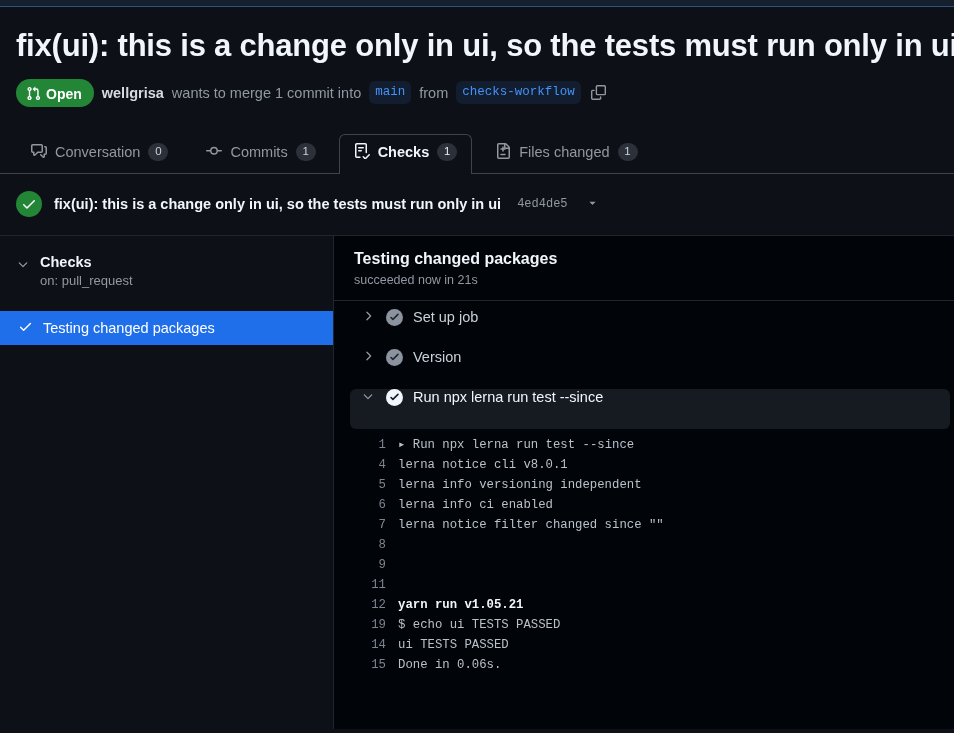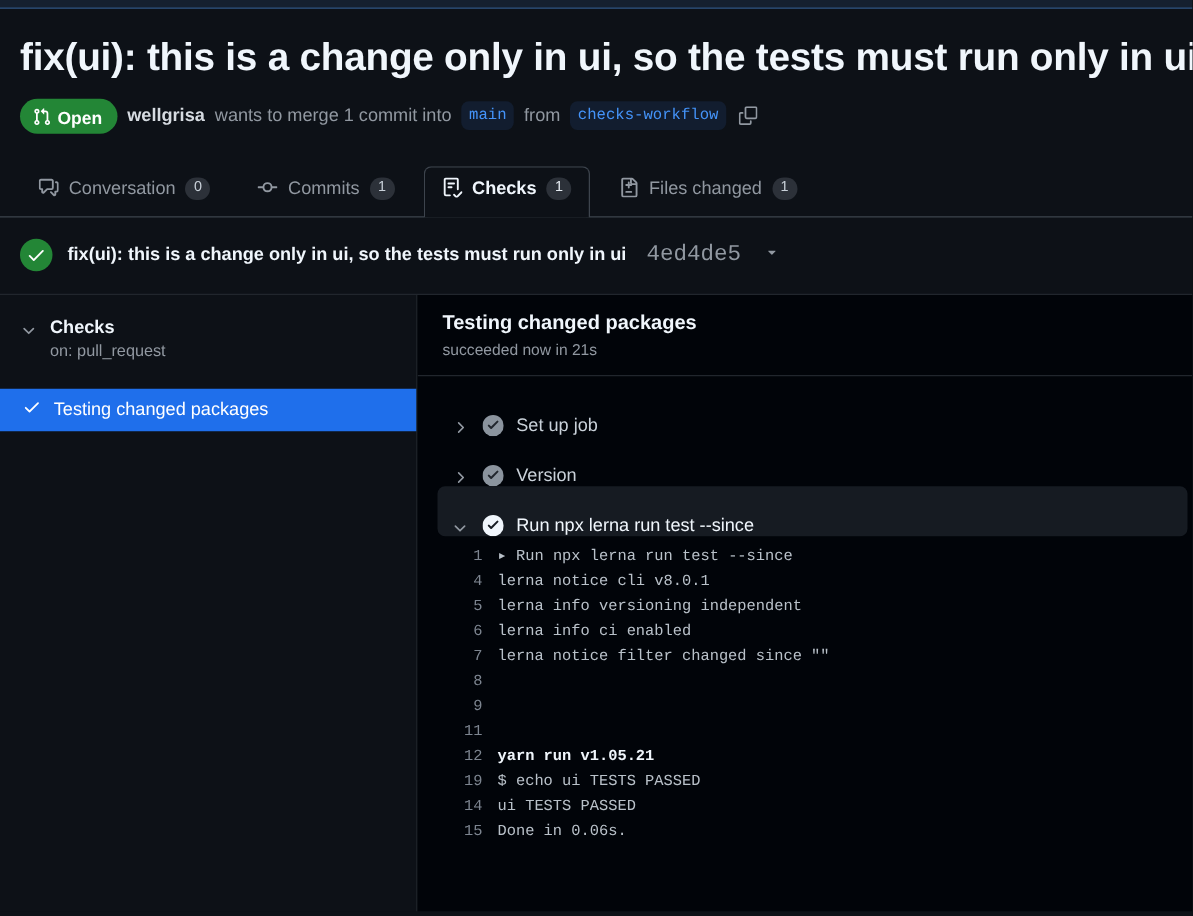--- a/index.html
+++ b/index.html
@@ -140,21 +140,21 @@
   .status-circle {
     width: 26px; height: 26px;
     border-radius: 50%;
     background: #238636;
     display: flex; align-items: center; justify-content: center;
     flex: none;
   }
   .commit-msg { font-size: 14.5px; font-weight: 600; color: #f0f6fc; }
   .commit-sha {
     font-family: "Liberation Mono", monospace;
-    font-size: 18px;
+    font-size: 12px;
     color: #9198a1;
     margin-left: 4px;
   }
   .caret-down { color: #9198a1; margin-left: 6px; cursor: pointer; }
 
   
   .split { display: flex; height: 493px; }
 
   .sidebar {
     width: 334px;
@@ -194,21 +194,21 @@
   .content-head {
     padding: 14px 20px 13px 20px;
     border-bottom: 1px solid #21262d;
   }
   .content-title { font-size: 16px; font-weight: 600; color: #f0f6fc; }
   .content-sub { font-size: 12.5px; color: #9198a1; margin-top: 5px; }
 
   .steps { padding: 8px 4px 0 16px; }
   .step-row {
     display: flex;
-    align-items: flex-end;
+    align-items: flex-start;
     gap: 10px;
     height: 40px;
     padding: 0 10px;
     border-radius: 6px;
     font-size: 14.5px;
     color: #c9d1d9;
     cursor: pointer;
   }
   .step-row.expanded { background: #161b22; color: #f0f6fc; }
   .step-chevron { color: #9198a1; width: 16px; display: flex; justify-content: center; flex: none; }

